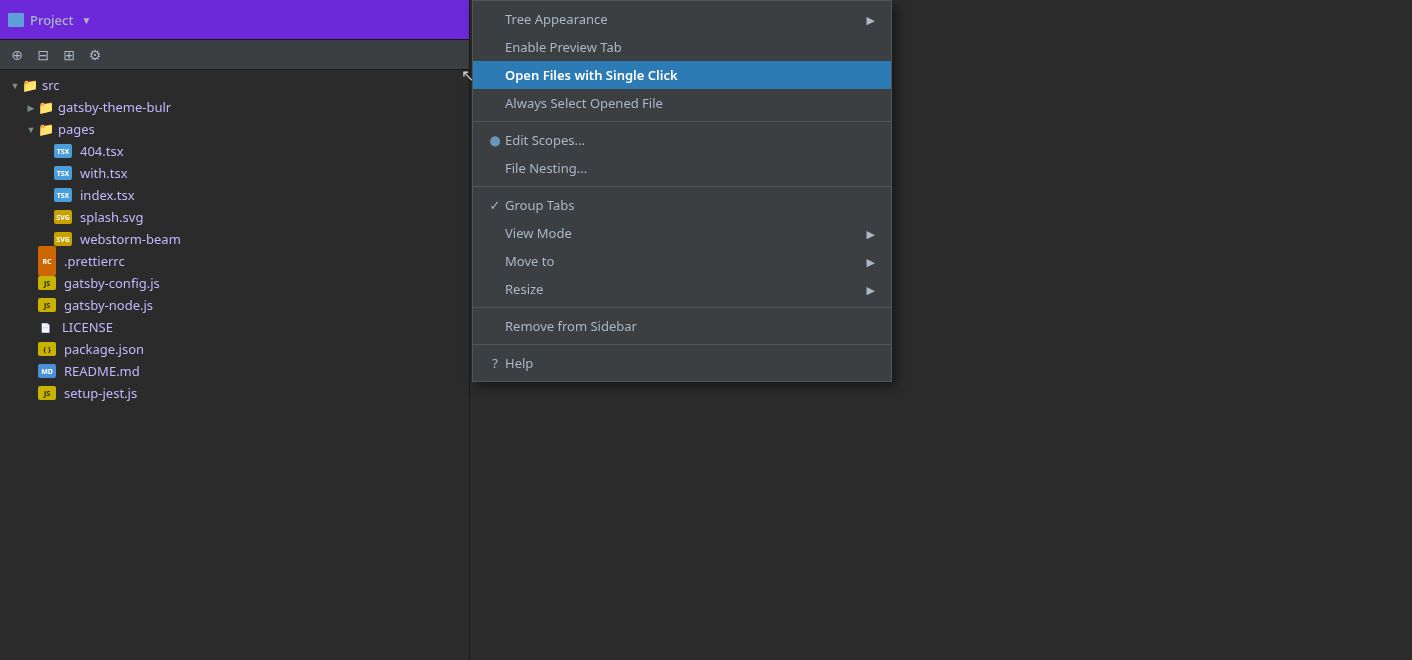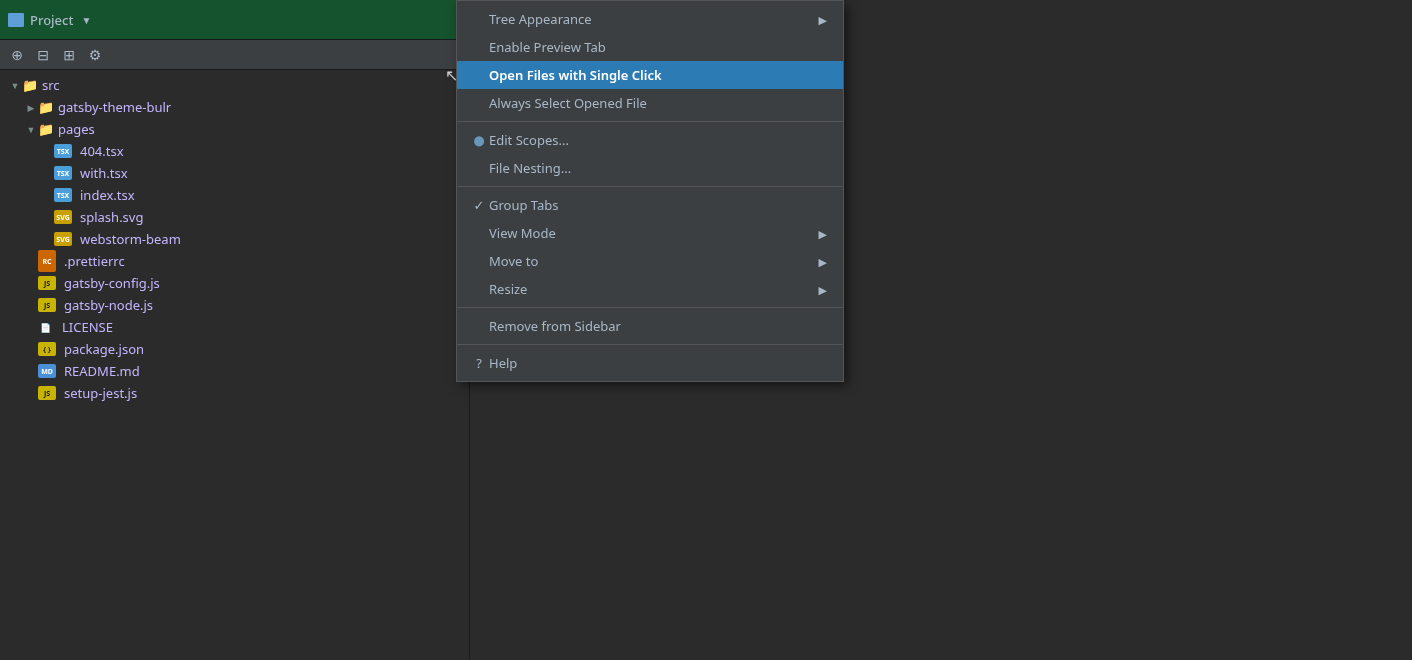--- a/index.html
+++ b/index.html
@@ -19,21 +19,21 @@
       width: 470px;
       height: 660px;
       background: #2b2b2b;
       border-right: 1px solid #1a1a1a;
       flex-shrink: 0;
       padding-top: 0;
     }
 
     .sidebar-header {
       height: 40px;
-      background: #14532d;
+      background: #6d28d9;
       display: flex;
       align-items: center;
       padding: 0 8px;
       gap: 6px;
       border-bottom: 1px solid #1a1a1a;
     }
 
     .sidebar-header-icon {
       width: 16px;
       height: 14px;
@@ -162,23 +162,23 @@
     .tree-label-truncate {
       overflow: hidden;
       text-overflow: ellipsis;
       white-space: nowrap;
       max-width: 200px;
     }
 
     
     .dropdown-overlay {
       position: absolute;
-      left: 456px;
+      left: 472px;
       top: 0;
-      width: 388px;
+      width: 420px;
       background: #3c3f41;
       border: 1px solid #555;
       box-shadow: 4px 4px 10px rgba(0,0,0,0.5);
       z-index: 100;
       padding: 4px 0;
     }
 
     .menu-item {
       display: flex;
       align-items: center;
@@ -303,21 +303,21 @@
     </div>
 
     <div class="tree-item tree-indent-3">
       <span class="tree-arrow" style="visibility:hidden">▶</span>
       <span class="tree-icon" style="display:inline-flex;align-items:center;justify-content:center;font-size:7px;background:#c8a000;color:white;border-radius:2px;width:18px;height:14px;">SVG</span>
       <span class="tree-label tree-label-truncate" style="margin-left:4px">webstorm-beam</span>
     </div>
 
     <div class="tree-item tree-indent-2">
       <span class="tree-arrow" style="visibility:hidden">▶</span>
-      <span class="tree-icon" style="display:inline-flex;align-items:center;justify-content:center;font-size:7px;background:#cc6600;color:white;border-radius:2px;width:18px;height:22px;">RC</span>
+      <span class="tree-icon" style="display:inline-flex;align-items:center;justify-content:center;font-size:7px;background:#cc6600;color:white;border-radius:2px;width:18px;height:30px;">RC</span>
       <span class="tree-label" style="margin-left:4px">.prettierrc</span>
     </div>
 
     <div class="tree-item tree-indent-2">
       <span class="tree-arrow" style="visibility:hidden">▶</span>
       <span class="tree-icon icon-js" style="display:inline-flex;align-items:center;justify-content:center;font-size:7px;background:#c8b400;color:#1a1a1a;border-radius:2px;width:18px;height:14px;">JS</span>
       <span class="tree-label" style="margin-left:4px">gatsby-config.js</span>
     </div>
 
     <div class="tree-item tree-indent-2">

